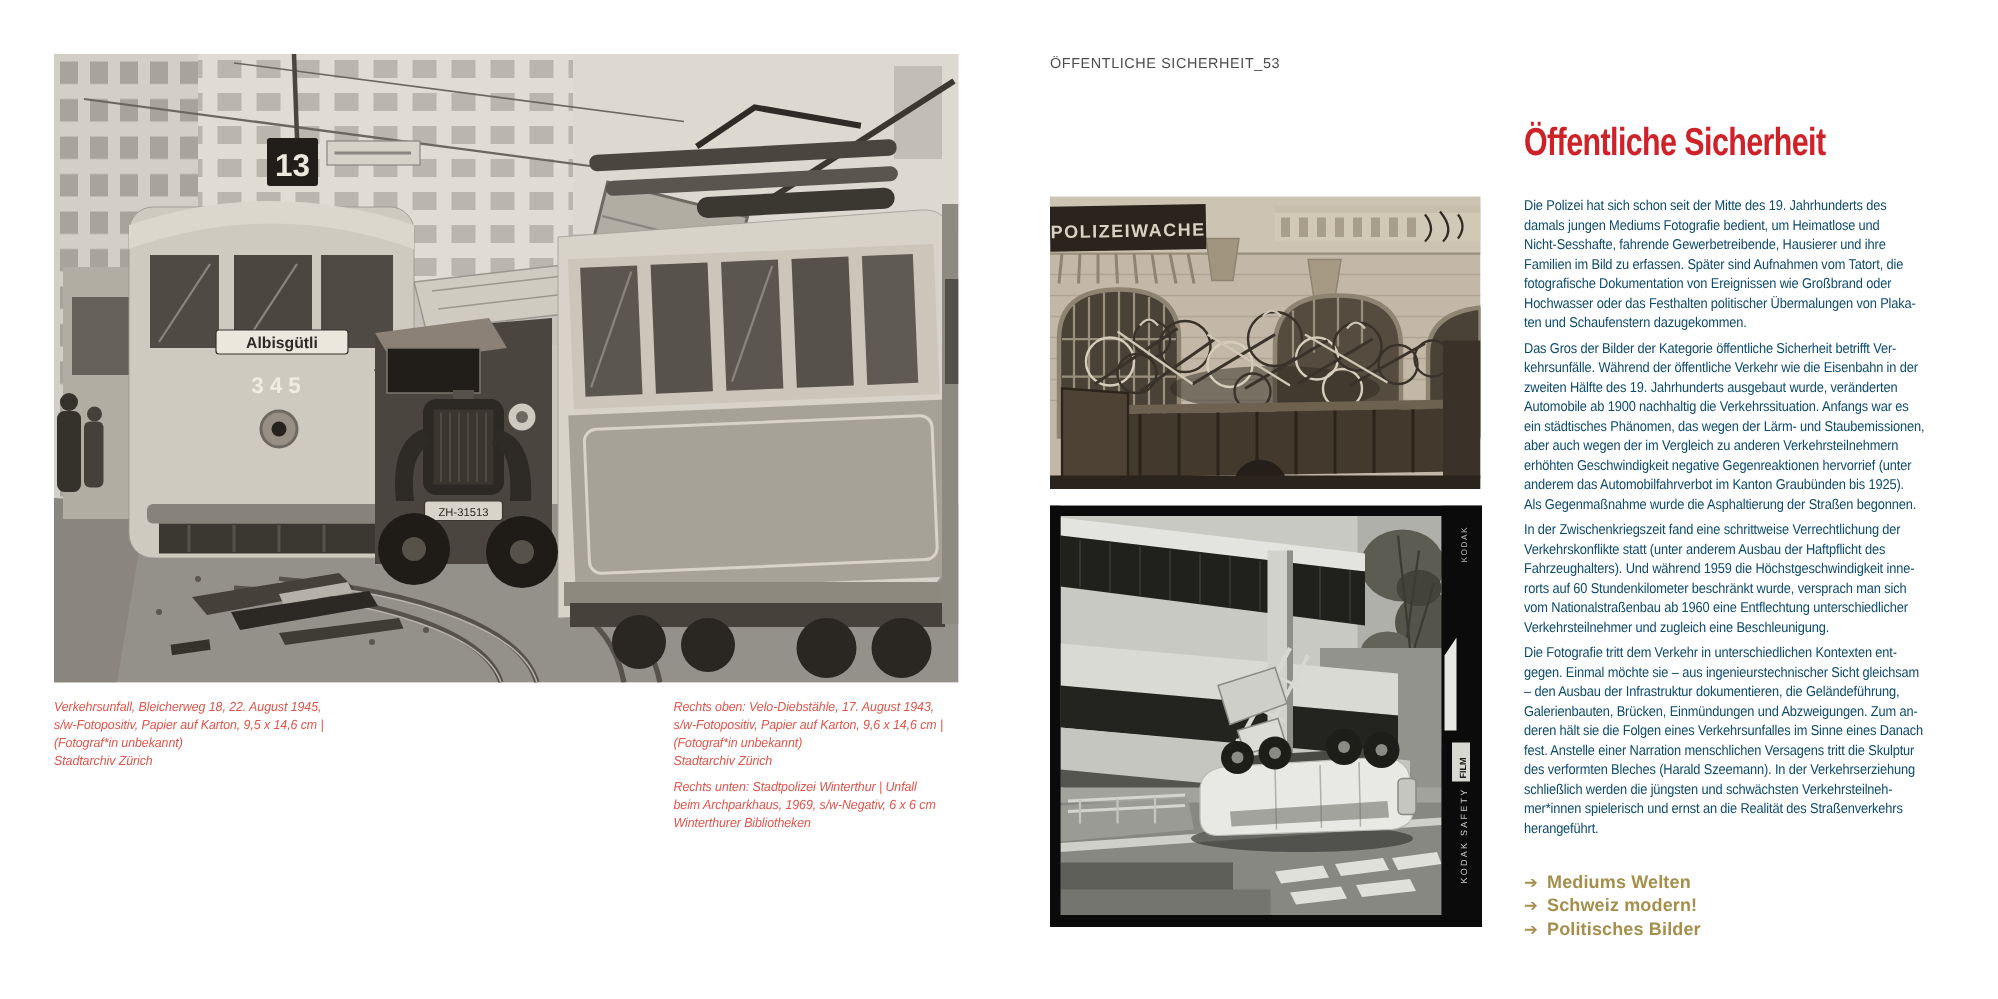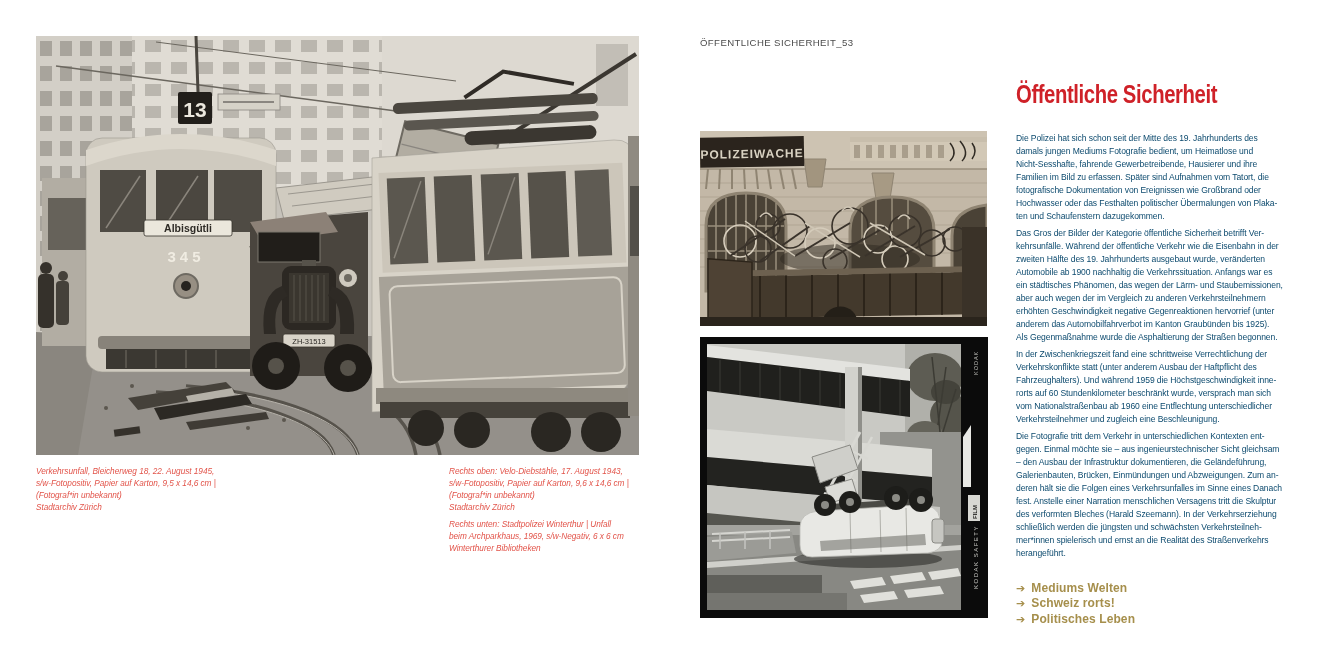--- a/index.html
+++ b/index.html
@@ -482,20 +482,20 @@
 herangeführt.</p>
   </div>
 
   <div class="links">
     <div class="link-row">
       <span class="arrow">➔</span>
       <span>Mediums Welten</span>
     </div>
     <div class="link-row">
       <span class="arrow">➔</span>
-      <span>Schweiz rorts!</span>
+      <span>Schweiz modern!</span>
     </div>
     <div class="link-row">
       <span class="arrow">➔</span>
-      <span>Politisches Leben</span>
+      <span>Politisches Bilder</span>
     </div>
   </div>
 </div>
 
 </body></html>

